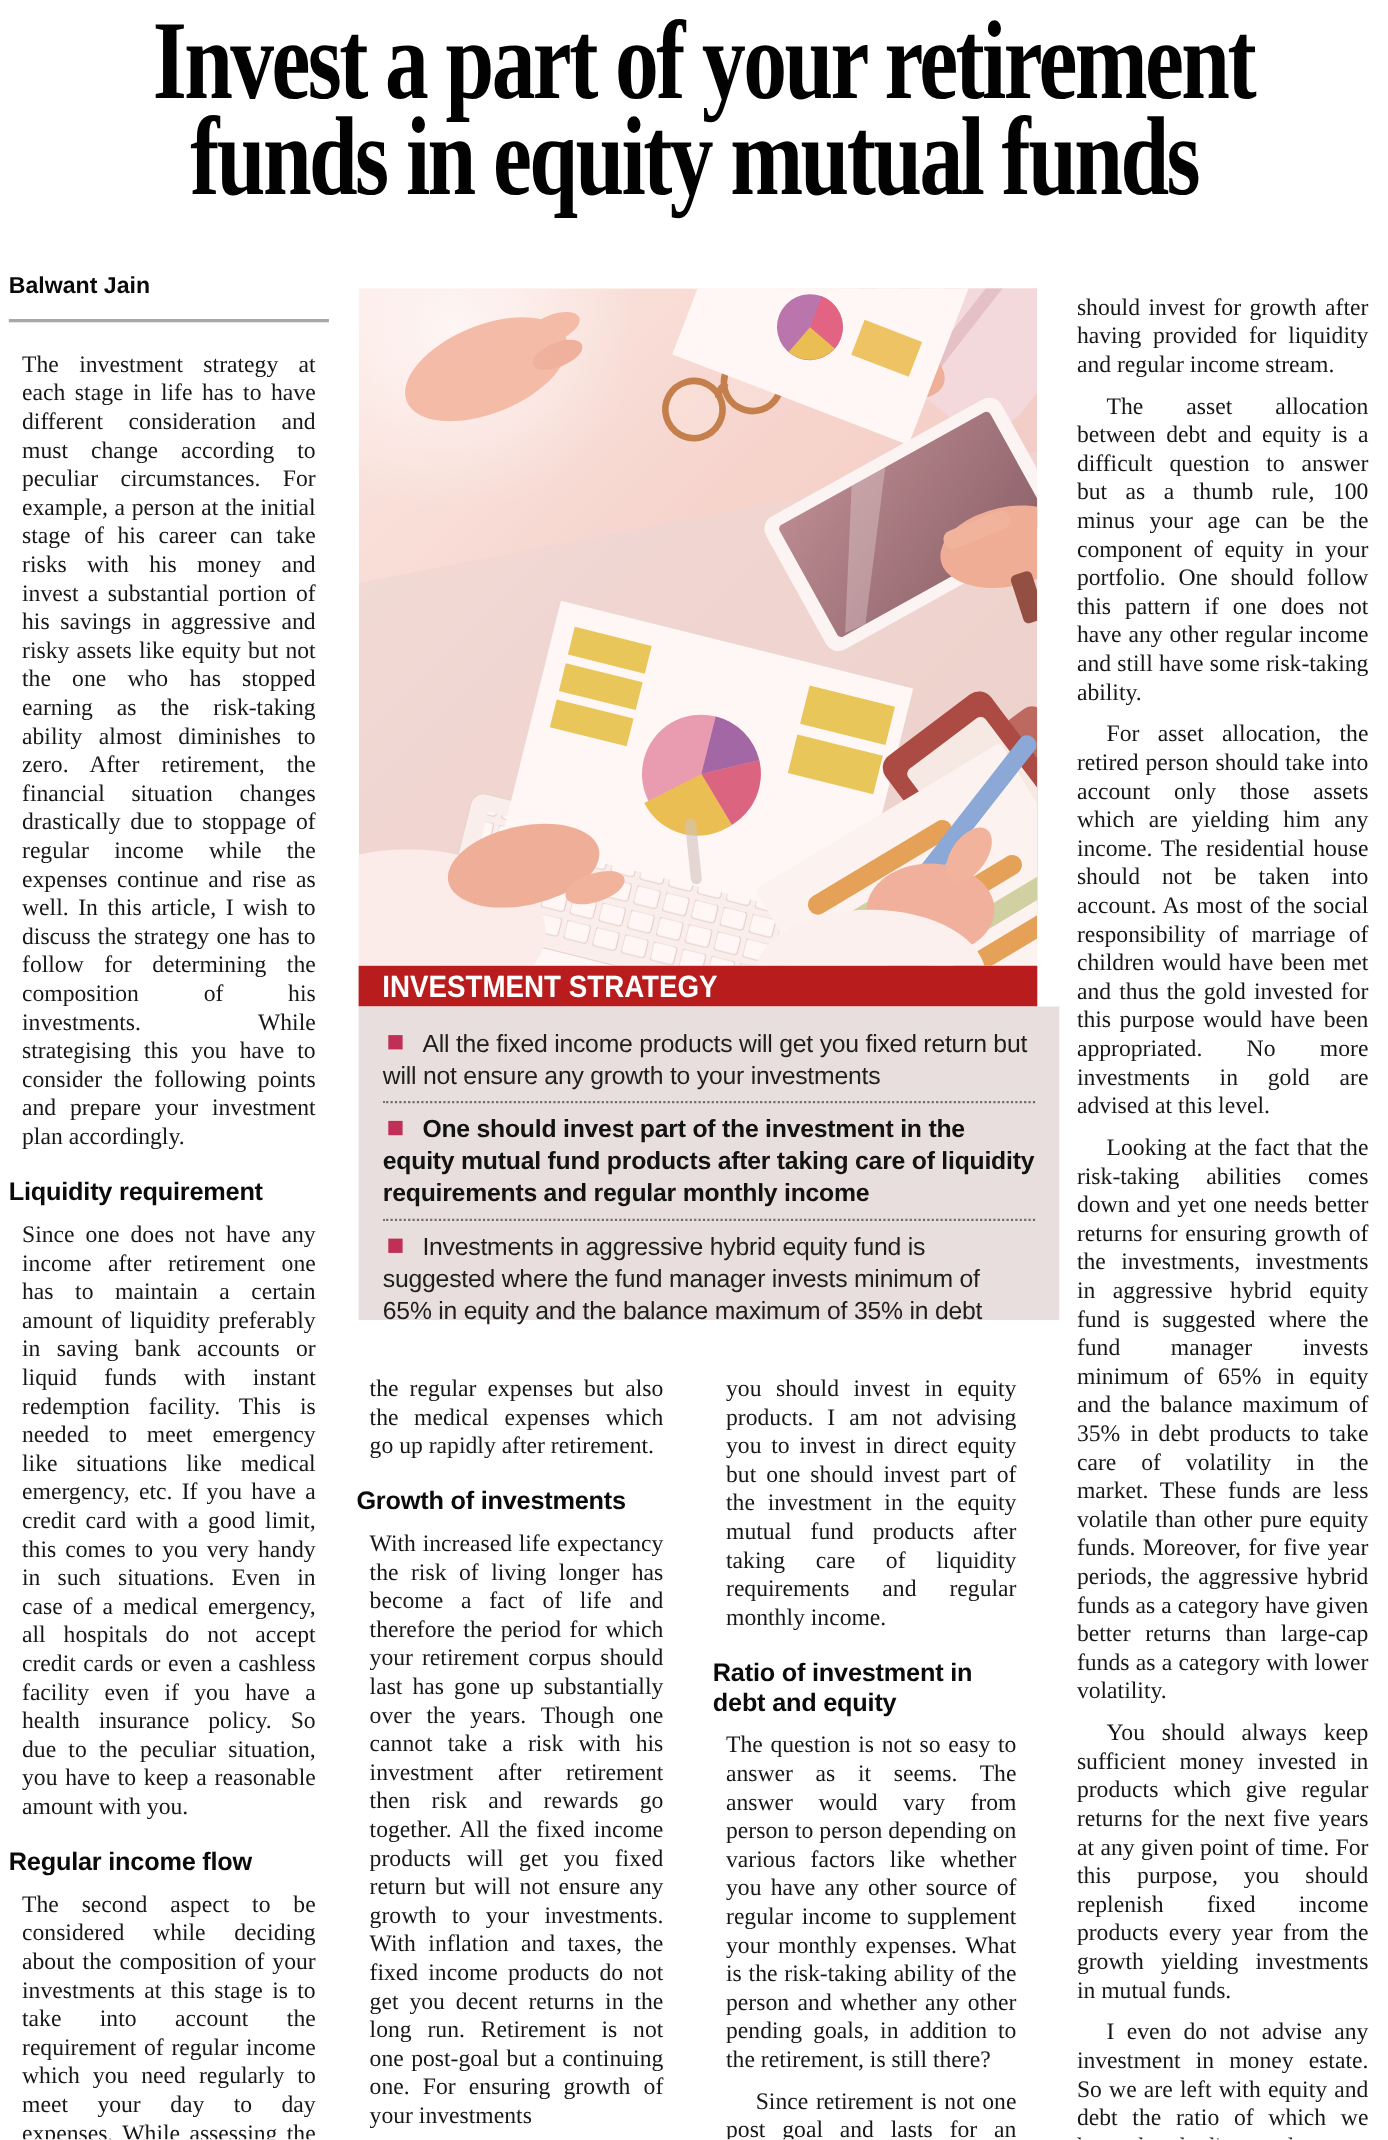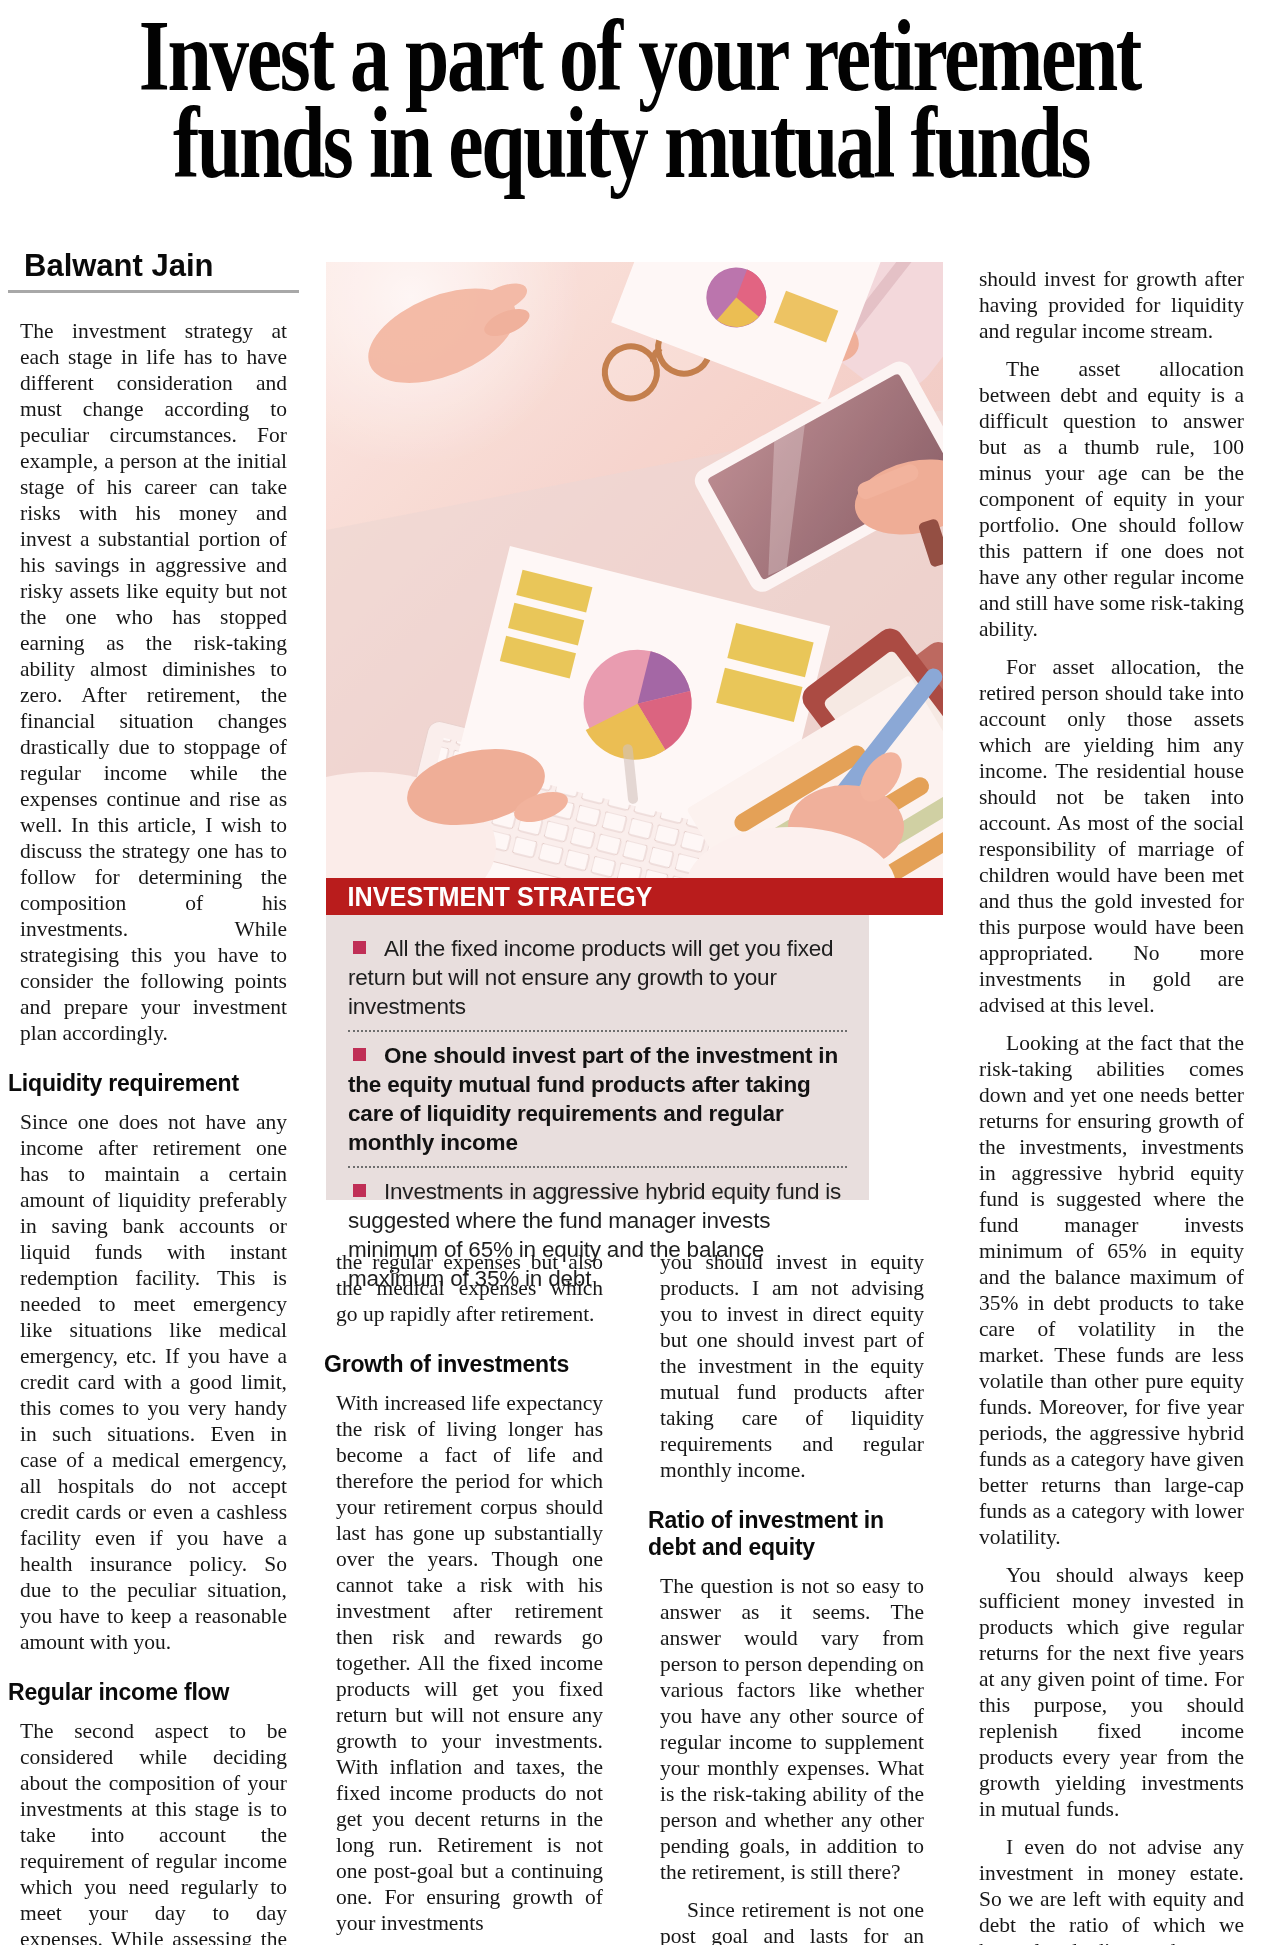--- a/index.html
+++ b/index.html
@@ -5,22 +5,22 @@
   html,body{margin:0;padding:0;background:#ffffff;}
   .page{position:relative;width:1262px;height:1945px;background:#ffffff;overflow:hidden;
         font-family:"Liberation Serif", serif;}
 
   
   .headline{position:absolute;top:12px;left:0;width:100%;text-align:center;color:#020202;}
   .hl-line{display:block;font-weight:bold;font-size:102px;line-height:87px;letter-spacing:-3px;
            transform:scaleX(0.78);transform-origin:50% 50%;white-space:nowrap;}
 
   
-  .byline{position:absolute;left:24px;top:248px;font-family:"Liberation Sans",sans-serif;
-          font-weight:bold;font-size:31px;color:#0a0a0a;}
+  .byline{position:absolute;left:8px;top:248px;font-family:"Liberation Sans",sans-serif;
+          font-weight:bold;font-size:21px;color:#0a0a0a;}
   .byline-rule{position:absolute;left:8px;top:290px;width:291px;height:3px;background:#a8a8a8;}
 
   
   .col{position:absolute;font-size:21.5px;line-height:26px;color:#171717;text-align:justify;}
   #col1{left:8px;  top:306px; width:291px;}
   #col2{left:324px;top:1237px;width:291px;}
   #col3{left:648px;top:1237px;width:288px;}
   #col4{left:967px;top:254px; width:289px;}
   .para{margin:12px;}
   .para.indent{text-indent:27px;}
@@ -31,21 +31,21 @@
 
   
   .photo-wrap{position:absolute;left:326px;top:262px;width:617px;height:616px;overflow:hidden;}
   .photo-wrap svg{display:block;}
 
   
   .strategy-banner{position:absolute;left:326px;top:878px;width:617px;height:37px;background:#b91c1c;}
   .strategy-banner span{display:inline-block;color:#ffffff;font-family:"Liberation Sans",sans-serif;
       font-weight:bold;font-size:28px;line-height:37px;padding-left:24px;white-space:nowrap;
       transform:scaleX(0.9);transform-origin:0 50%;}
-  .strategy-box{position:absolute;left:326px;top:915px;width:543px;height:285px;background:#e8dedd;
+  .strategy-box{position:absolute;left:326px;top:915px;width:637px;height:285px;background:#e8dedd;
       box-sizing:border-box;padding:19px 22px 0 22px;font-family:"Liberation Sans",sans-serif;}
   .bullet{font-size:22.5px;line-height:29px;color:#1e1e1e;letter-spacing:-0.2px;}
   .bullet-sq{display:inline-block;width:13px;height:13px;background:#c02f56;margin:0 18px 0 5px;
       transform:translateY(-2px);}
   .bullet-text.bold{font-weight:bold;color:#121212;}
   .dotted-sep{height:0;border-bottom:2px dotted #6e6e6e;margin:9px 0;}
 </style>
 </head>
 <body>
 

